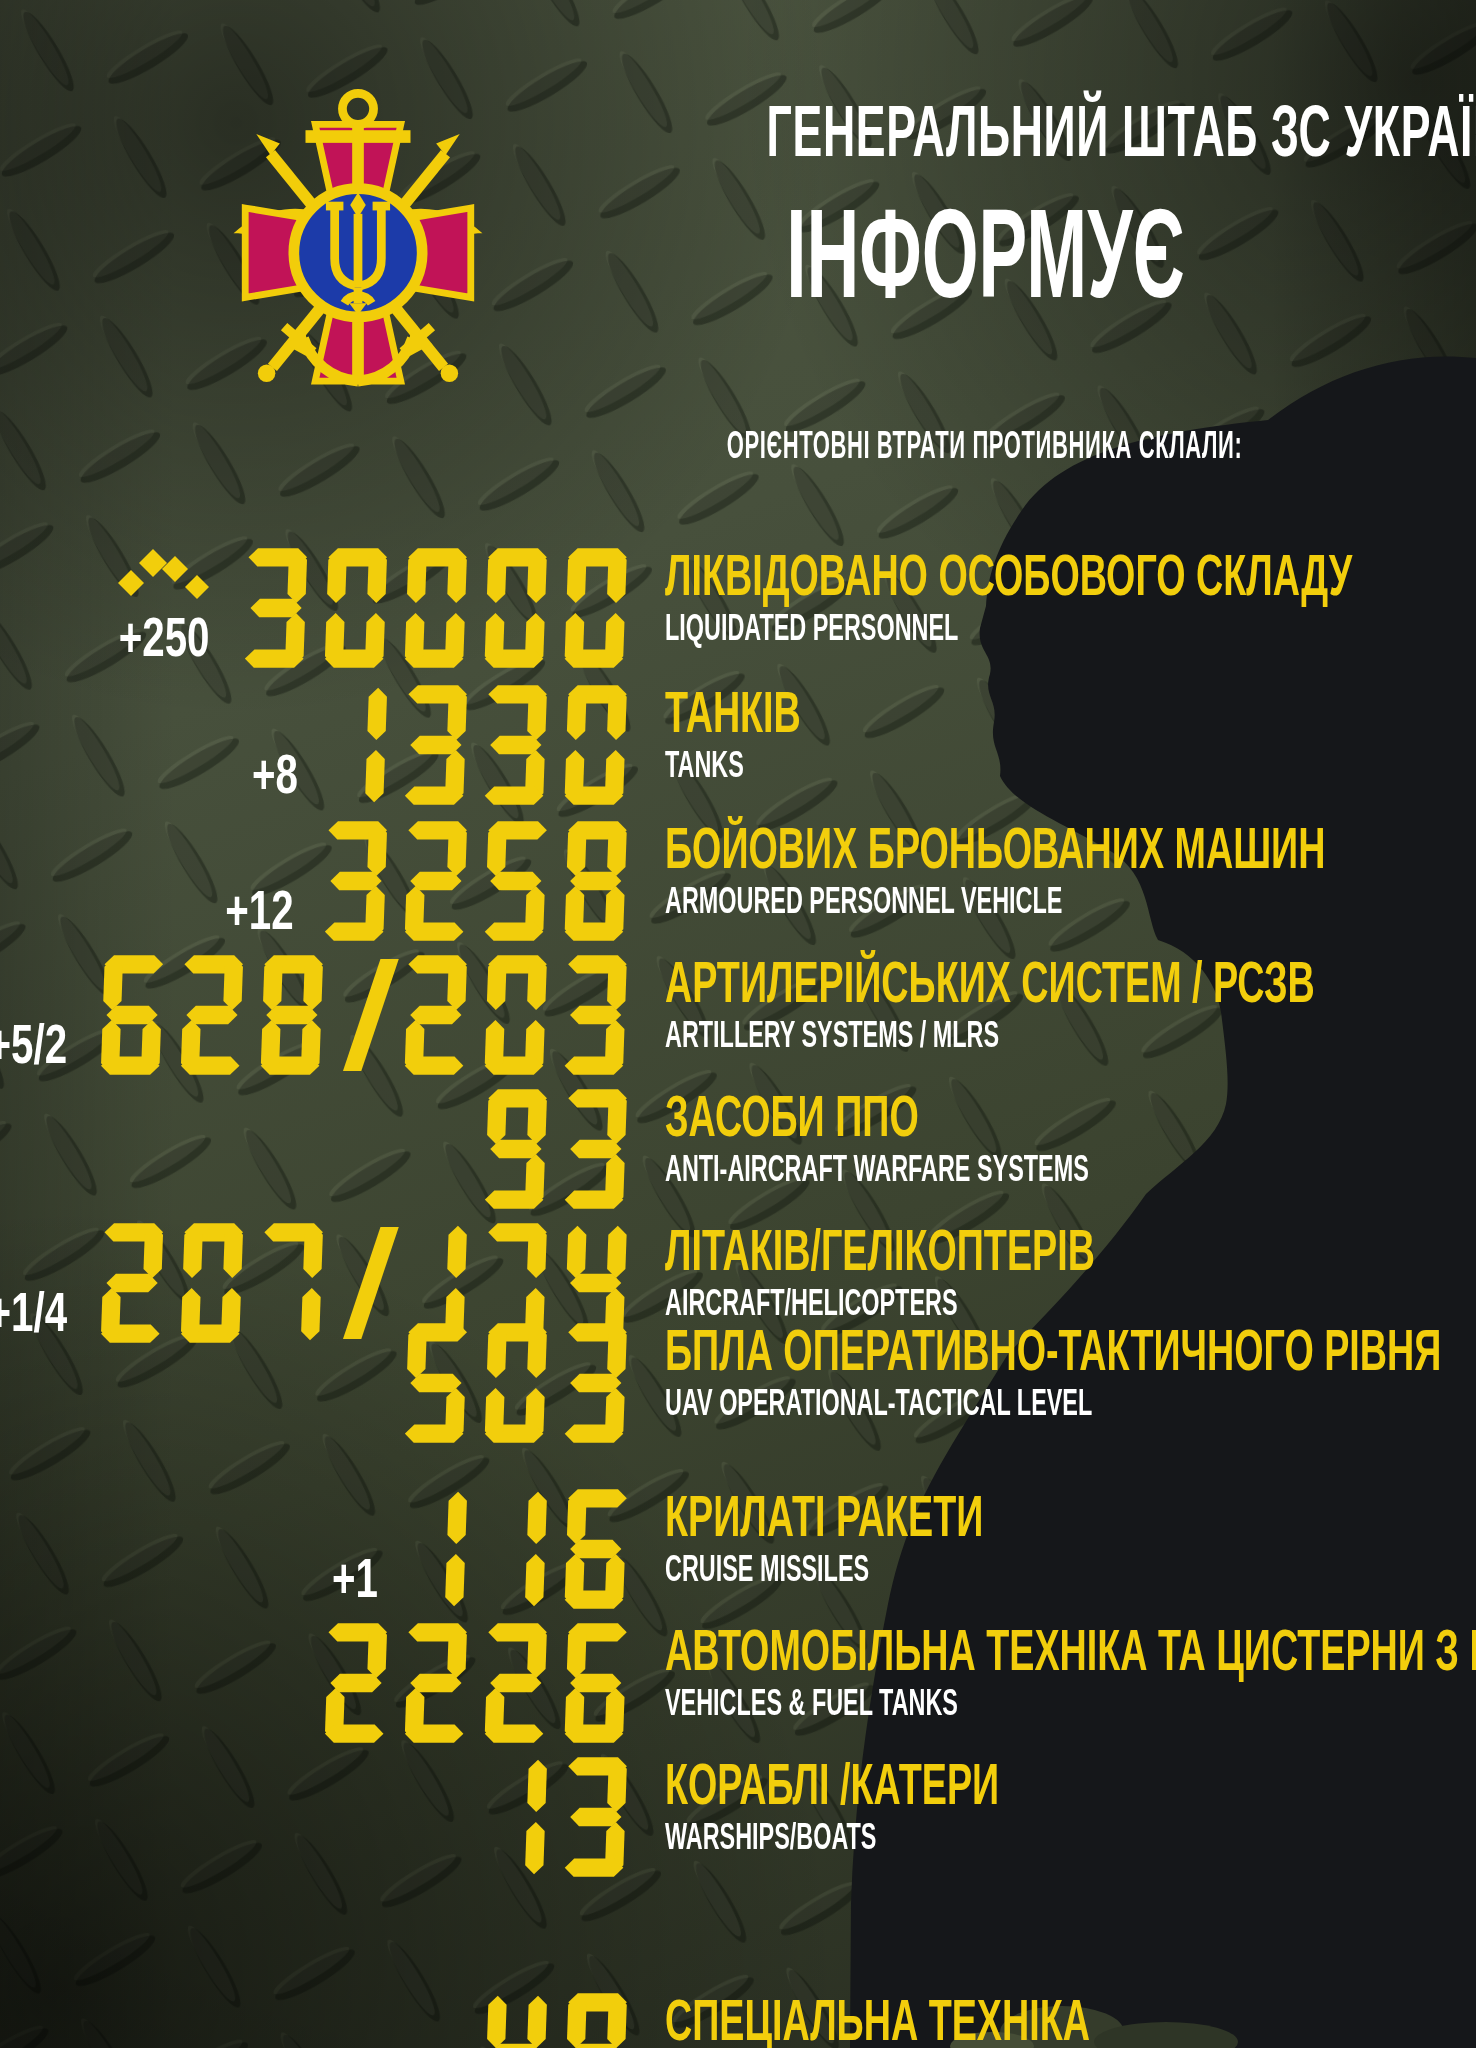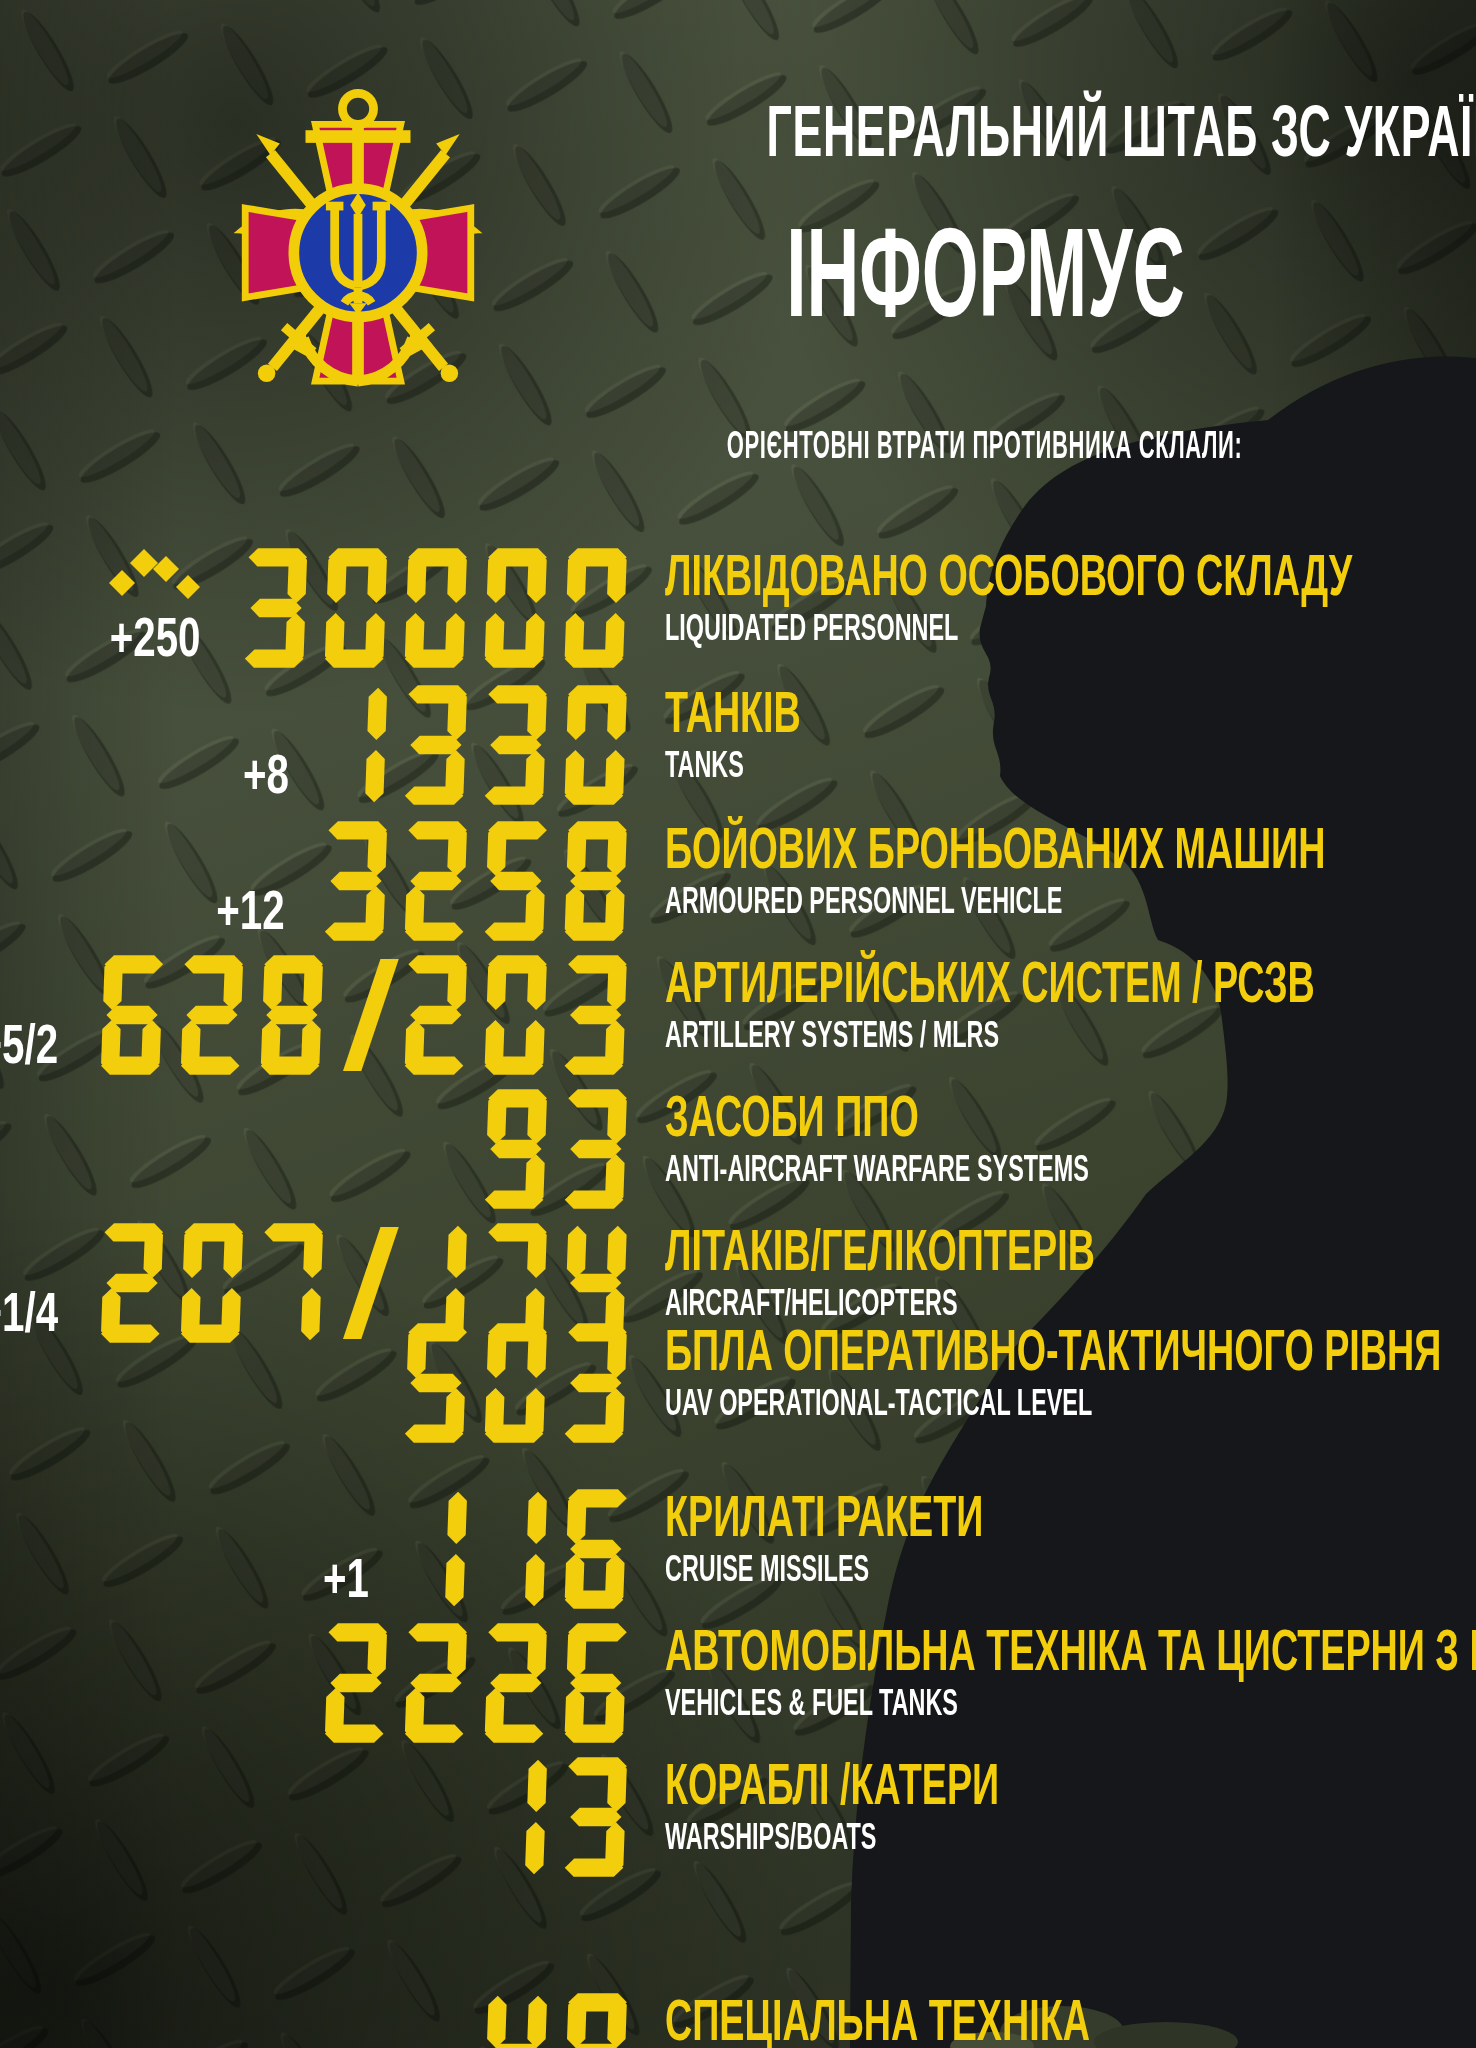--- a/index.html
+++ b/index.html
@@ -16,30 +16,30 @@
       radial-gradient(circle at 96% 4%, rgba(0,0,0,.5), transparent 28%),
       radial-gradient(circle at 4% 97%, rgba(0,0,0,.55), transparent 32%),
       radial-gradient(ellipse 160% 120% at 45% 38%, transparent 52%, rgba(0,0,0,.4) 92%),
       linear-gradient(to right, rgba(0,0,0,.22), transparent 12%, transparent 86%, rgba(0,0,0,.28));
   }
   .cond{display:inline-block;white-space:nowrap;font-weight:bold;line-height:1;}
   
   .hline{position:absolute;left:530px;width:910px;text-align:center;color:#fff;}
   .h-title{top:90px;font-size:72px;}
   .h-title .cond{transform:scaleX(.62);transform-origin:50% 50%;letter-spacing:1px;}
-  .h-informs{top:200px;font-size:126px;text-decoration:underline;}
+  .h-informs{top:181px;font-size:126px;text-decoration:underline;}
   .h-informs .cond{transform:scaleX(.58);transform-origin:50% 50%;}
   .h-period{top:348px;font-size:56px;}
   .h-period .cond{transform:scaleX(.55);transform-origin:50% 50%;}
   .h-period .date{font-size:68px;color:#f2ce0c;vertical-align:baseline;}
   .h-tagline{top:424px;font-size:38px;}
   .h-tagline .cond{transform:scaleX(.58);transform-origin:50% 50%;letter-spacing:1px;}
   
   .row{position:absolute;left:0;right:0;height:134px;}
-  .numline{position:absolute;right:831px;top:0;height:124px;display:flex;align-items:flex-end;gap:27px;}
+  .numline{position:absolute;right:831px;top:0;height:124px;display:flex;align-items:flex-end;gap:18px;}
   .delta-col{display:flex;flex-direction:column;align-items:center;justify-content:flex-end;padding-bottom:4px;}
   .approx{margin-bottom:6px;}
   .delta{color:#fff;font-weight:bold;font-size:56px;line-height:1;display:inline-block;transform:scaleX(.72);transform-origin:50% 100%;}
   .labels{position:absolute;left:665px;top:0;}
   .lbl-ua{position:absolute;left:0;top:-4px;color:#f2ce0c;font-size:58px;}
   .lbl-ua .cond{transform:scaleX(.65);transform-origin:0 50%;}
   .lbl-en{position:absolute;left:0;top:62px;color:#fff;font-size:36px;}
   .lbl-en .cond{transform:scaleX(.65);transform-origin:0 50%;}
   .seg-number{display:block;}
 </style>

